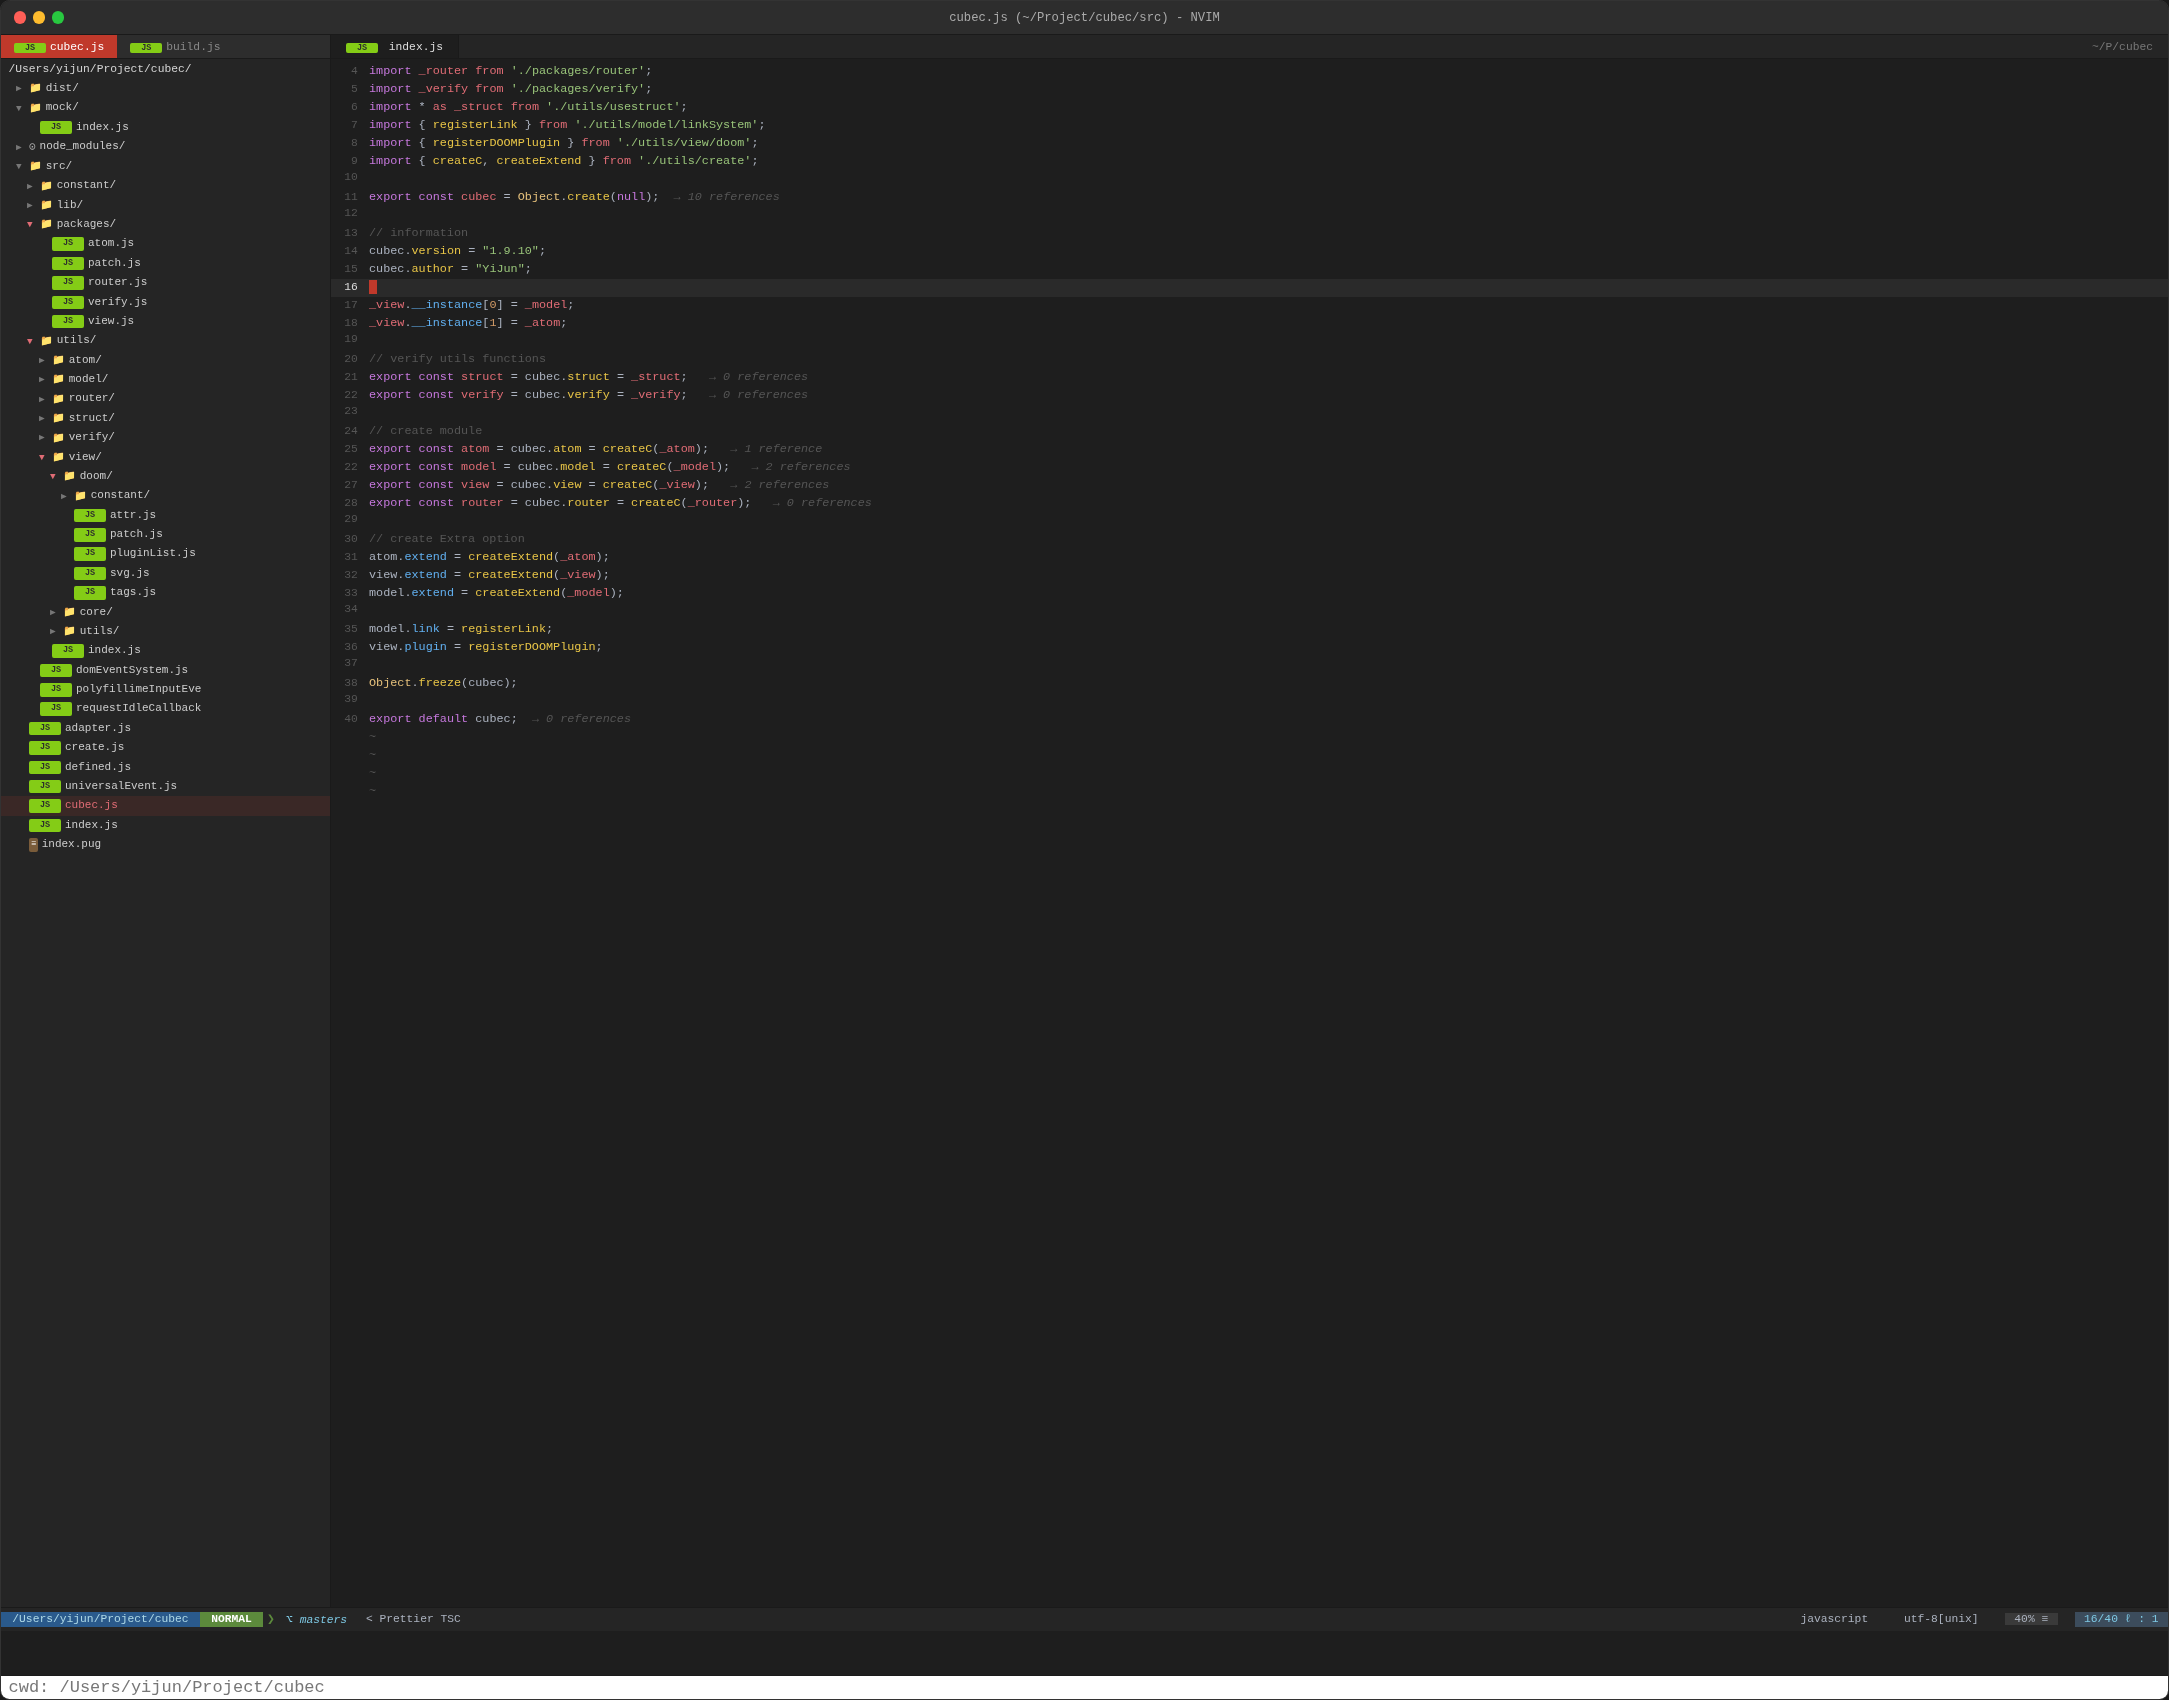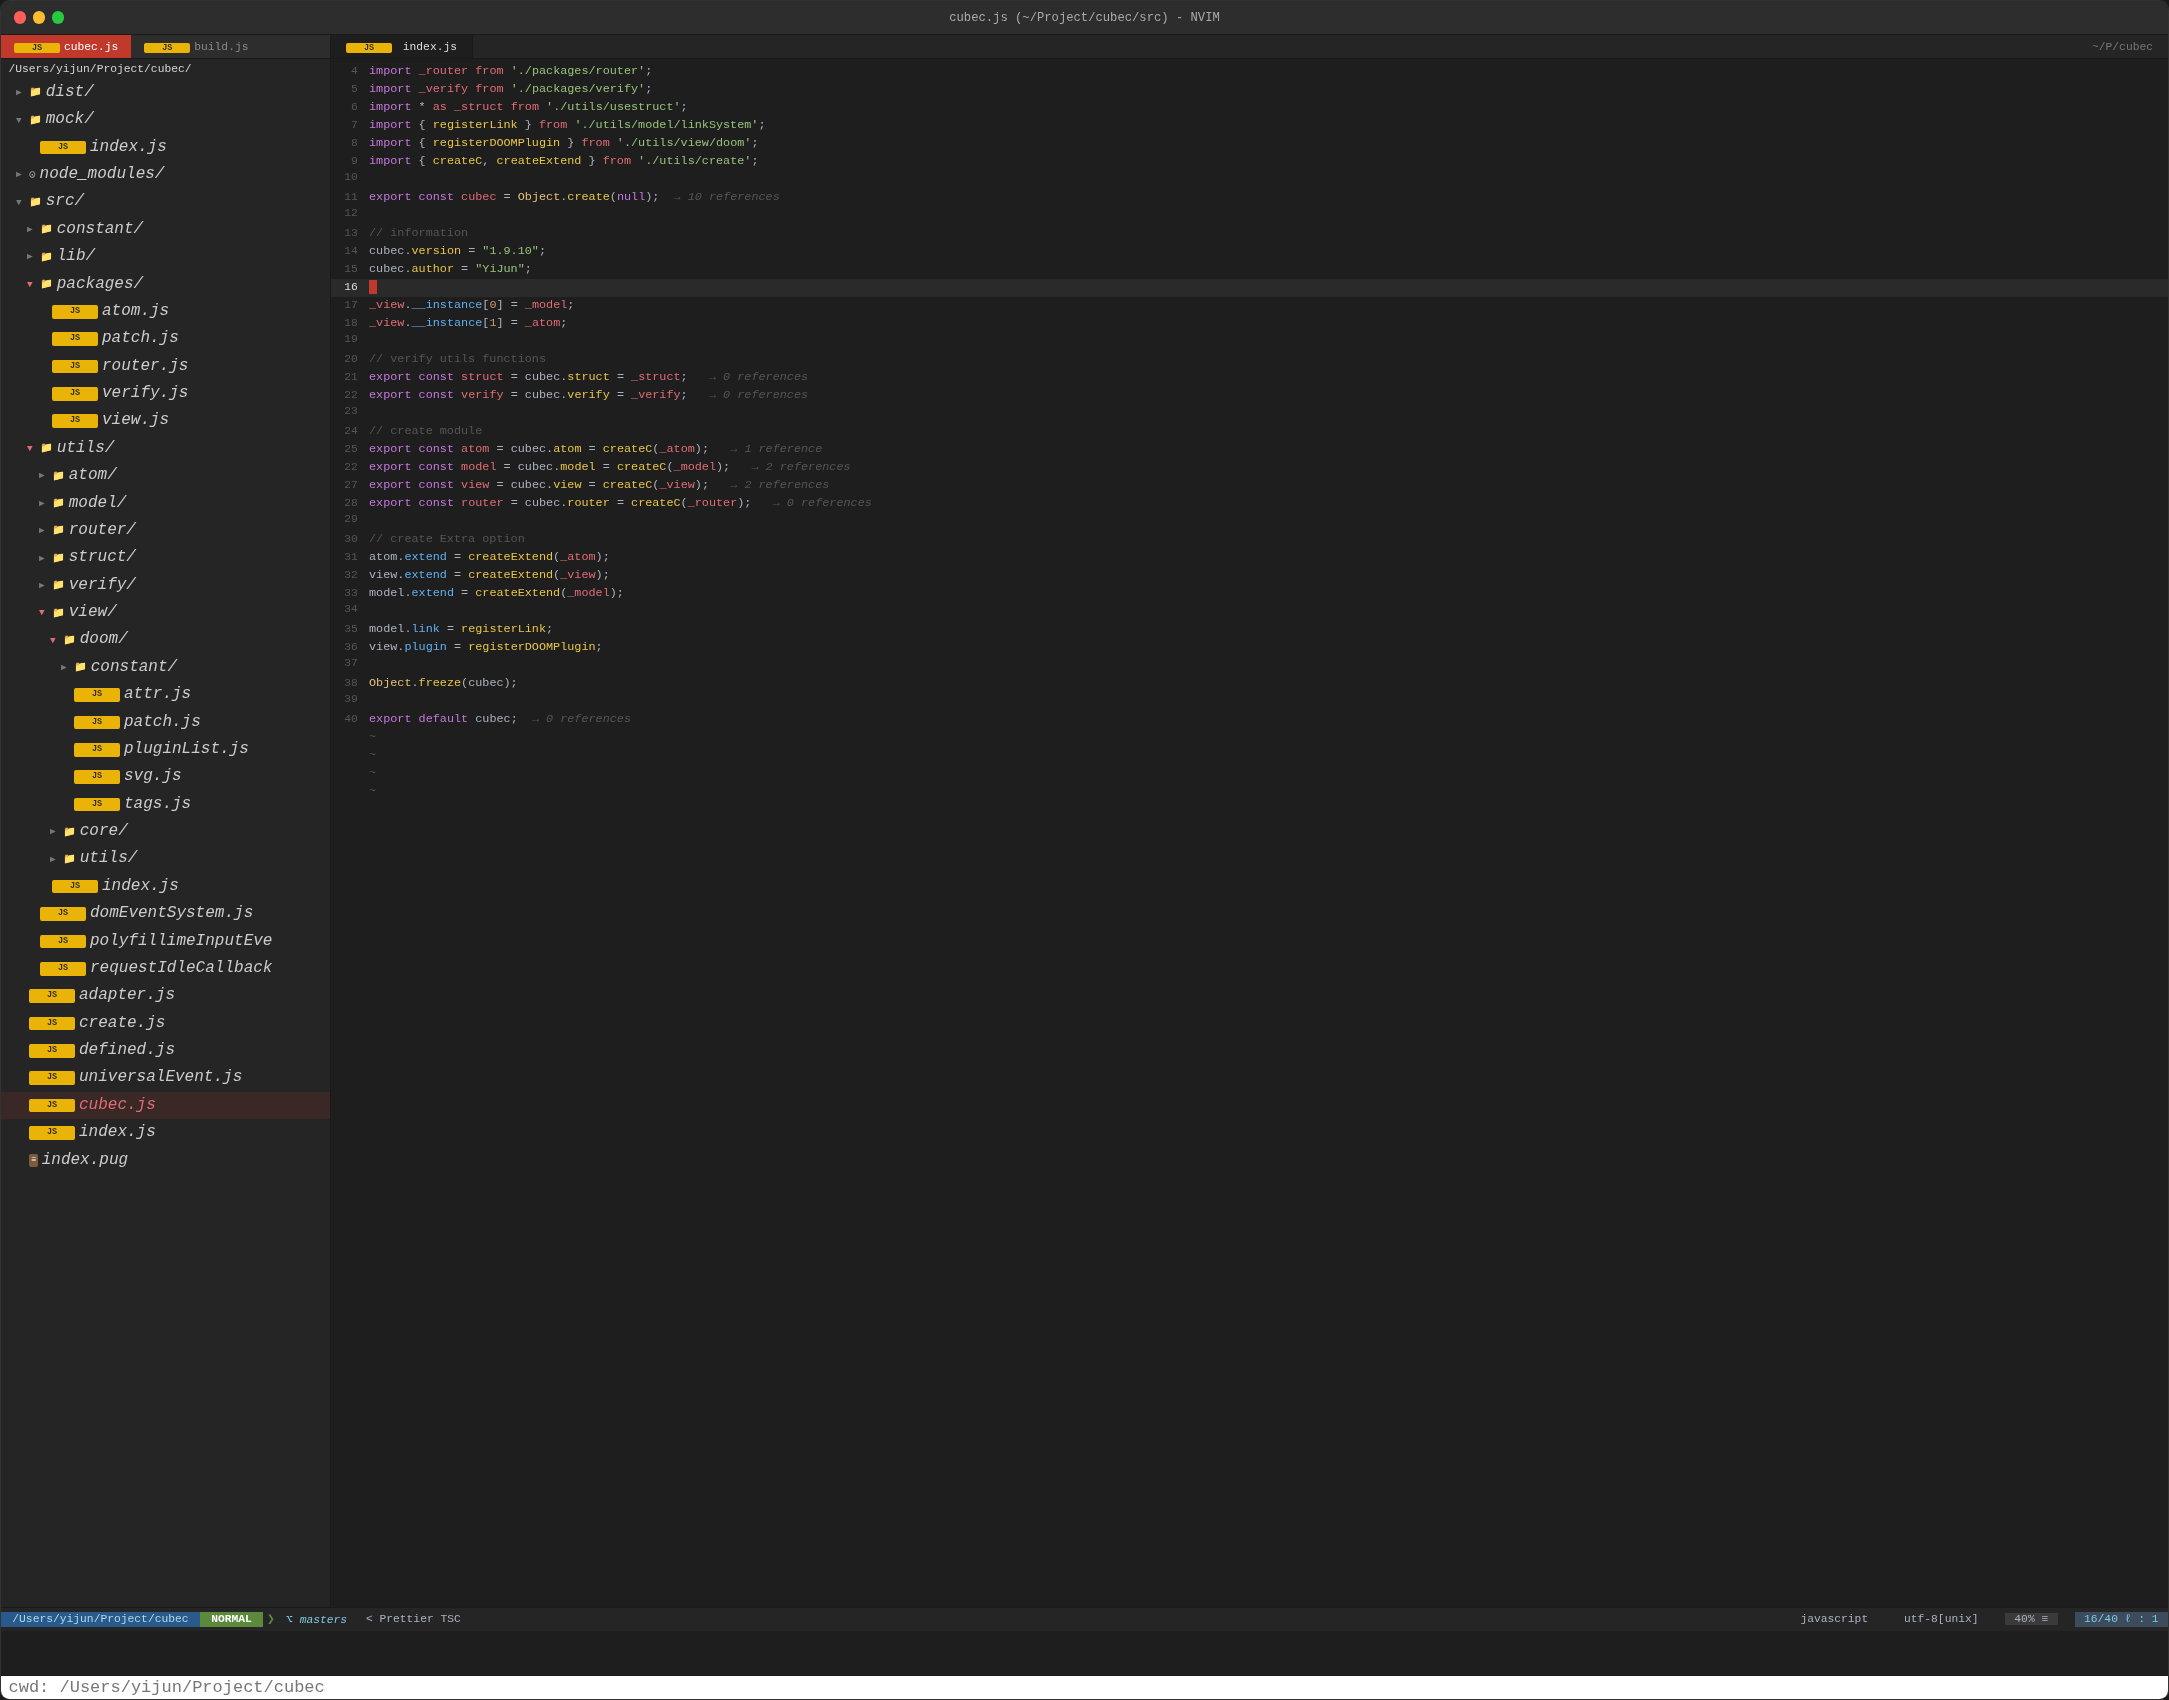--- a/index.html
+++ b/index.html
@@ -103,37 +103,37 @@
     }
     .tree-icon {
       margin-right: 3.8px;
       flex-shrink: 0;
     }
     .folder-icon { color: #e8a44e; font-size: 10.4px; }
     .js-badge {
       font-size: 8.5px;
       font-weight: bold;
       color: #2d2d2d;
-      background: #eab308;
+      background: #84cc16;
       border-radius: 1.9px;
-      padding: 0 18px;
+      padding: 0 11px;
       margin-right: 3.8px;
       flex-shrink: 0;
     }
     .pug-badge {
       font-size: 8.5px;
       font-weight: bold;
       color: #fff;
       background: #7a5c3a;
       border-radius: 1.9px;
       padding: 0 1.9px;
       margin-right: 3.8px;
       flex-shrink: 0;
     }
-    .tree-label { color: #ccc; font-size: 16px; font-style: italic; }
+    .tree-label { color: #ccc; font-size: 11px; }
     .tree-label.red { color: #e06c75; }
     .indent-1 { padding-left: 15px; }
     .indent-2 { padding-left: 26px; }
     .indent-3 { padding-left: 38px; }
     .indent-4 { padding-left: 49px; }
     .indent-5 { padding-left: 60px; }
     .editor-area {
       flex: 1;
       display: flex;
       flex-direction: column;

